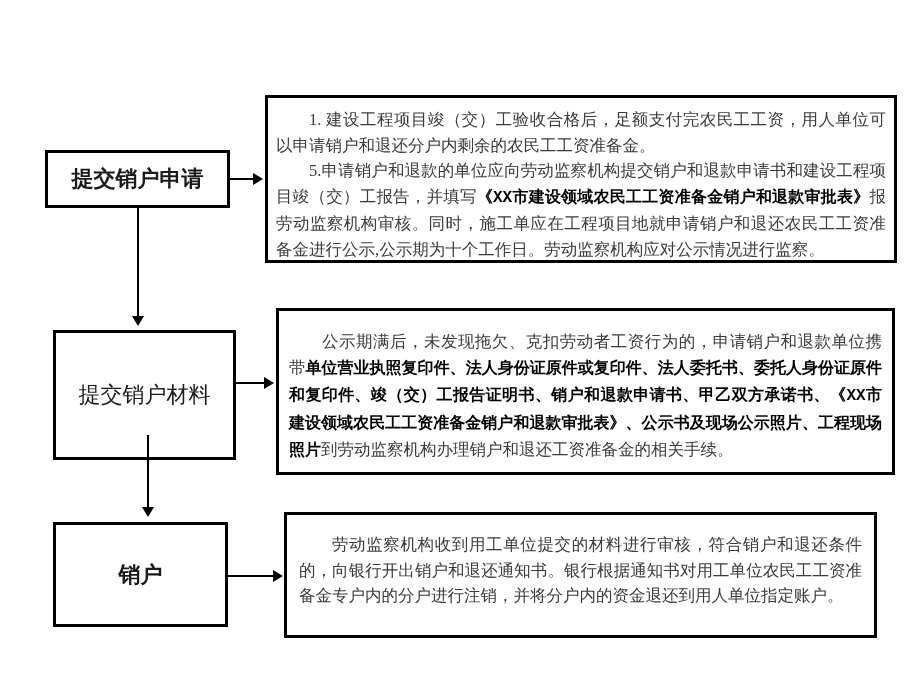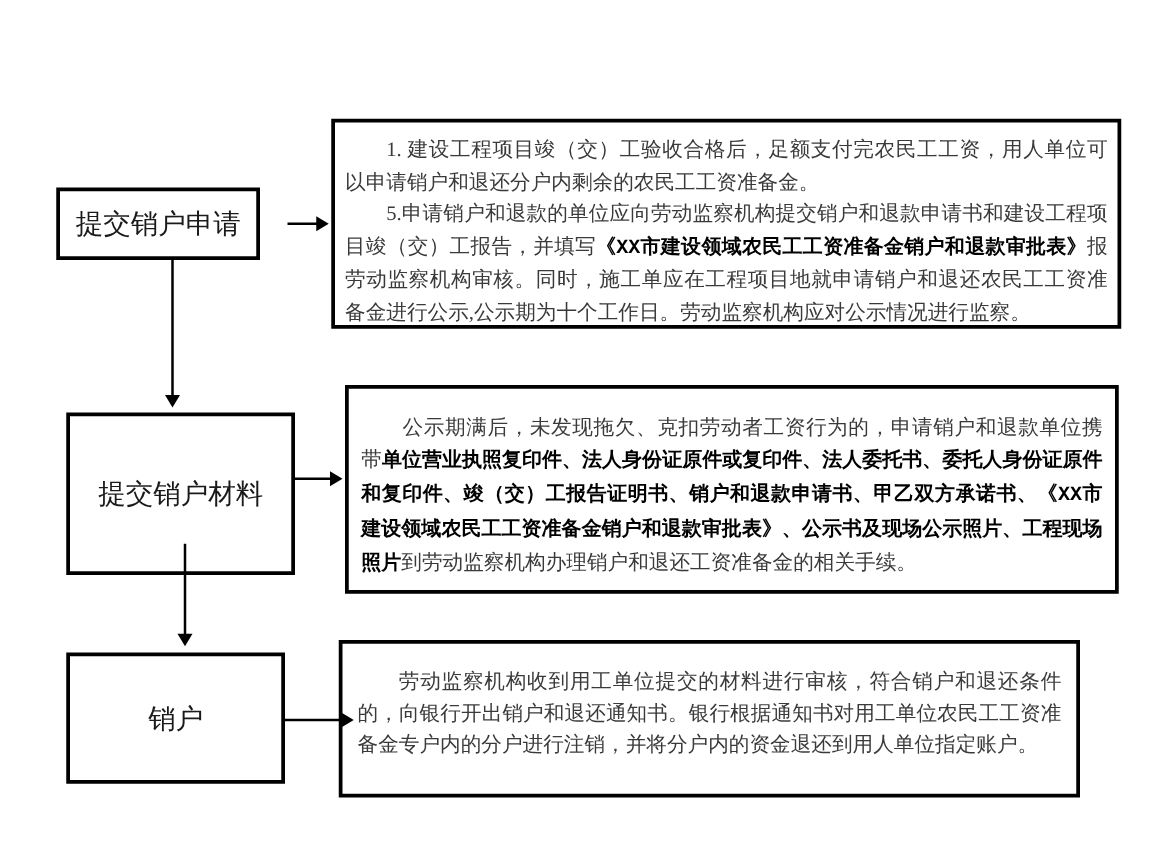--- a/index.html
+++ b/index.html
@@ -51,23 +51,23 @@
     justify-content: center;
   }
   .stage-label {
     font-family: "Liberation Serif", "DejaVu Serif", serif;
     font-size: 22px;
     line-height: 28px;
     color: #1a1a1a;
     white-space: nowrap;
   }
 
-  #stage-1 { left: 45px;  top: 150px; width: 163px; height: 58px; }
+  #stage-1 { left: 45px;  top: 150px; width: 185px; height: 58px; font-weight: bold; }
   #stage-2 { left: 53px;  top: 330px; width: 183px; height: 130px; }
-  #stage-3 { left: 53px;  top: 522px; width: 175px; height: 105px; }
+  #stage-3 { left: 53px;  top: 522px; width: 175px; height: 105px; font-weight: bold; }
 
   
   .detail-box {
     position: absolute;
     box-sizing: border-box;
     border: 3px solid #000000;
     background: #ffffff;
   }
   .detail-text {
     font-family: "Liberation Serif", "DejaVu Serif", serif;
@@ -91,21 +91,21 @@
     color: #000000;
     font-size: 16px;
   }
 
   #detail-1 { left: 265px; top: 95px;  width: 632px; height: 168px; }
   #detail-1 .detail-text { padding: 9px 8px 6px 8px; }
 
   #detail-2 { left: 276px; top: 308px; width: 619px; height: 167px; }
   #detail-2 .detail-text { padding: 18px 10px 6px 10px; }
 
-  #detail-3 { left: 271px; top: 512px; width: 593px; height: 126px; }
+  #detail-3 { left: 284px; top: 512px; width: 593px; height: 126px; }
   #detail-3 .detail-text { padding: 17px 12px 6px 12px; }
 
   
   .conn {
     position: absolute;
     background: #000000;
   }
   .conn-h { height: 2px; }
   .conn-v { width: 2px; }
 

